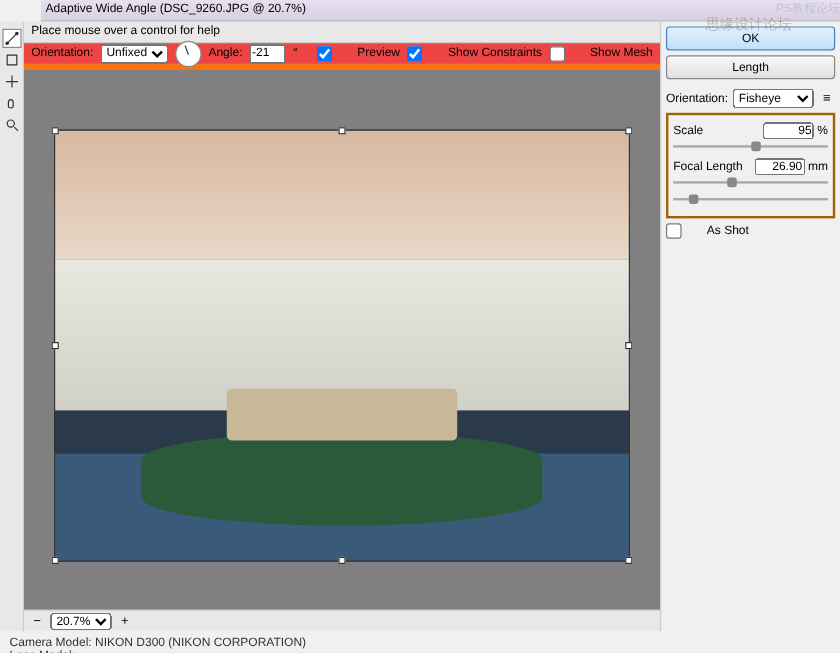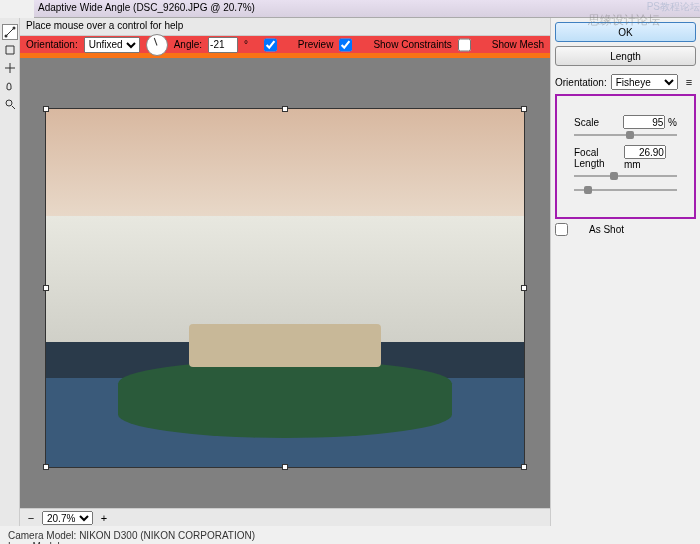--- a/index.html
+++ b/index.html
@@ -23,21 +23,21 @@
 .carpet { position: absolute; bottom: 8%; left: 15%; right: 15%; height: 22%; background: #2a5a3a; border-radius: 50% / 30%; }
 .counter { position: absolute; bottom: 28%; left: 30%; right: 30%; height: 12%; background: #c8b898; border-radius: 4px; }
 .handle { position: absolute; width: 6px; height: 6px; background: #fff; border: 1px solid #333; }
 .statusbar { height: 18px; background: #e8e8e8; border-top: 1px solid #ccc; display: flex; align-items: center; padding: 0 4px; gap: 4px; }
 .zoomsel { font-size: 10px; height: 14px; }
 .rightpanel { width: 150px; background: #f0f0f0; border-left: 1px solid #ccc; padding: 4px; }
 .btn { width: 100%; height: 20px; margin-bottom: 4px; background: linear-gradient(#f8f8f8,#e0e0e0); border: 1px solid #888; border-radius: 3px; cursor: pointer; font-size: 10px; }
 .btn.ok { border: 1px solid #4080c0; background: linear-gradient(#e0f0ff,#c0e0f8); }
 .corrrow { display: flex; align-items: center; gap: 4px; margin: 4px 0; }
 .corrrow select { flex: 1; font-size: 10px; height: 16px; }
-.paramgroup { border: 2px solid #a21caf; padding: 17px; margin: 4px 0; }
+.paramgroup { border: 2px solid #a16207; padding: 4px; margin: 4px 0; }
 .paramrow { display: flex; align-items: center; justify-content: space-between; margin: 2px 0; }
 .paramrow input { width: 42px; text-align: right; font-size: 10px; height: 14px; }
 .slider { width: 100%; height: 8px; position: relative; margin-bottom: 6px; }
 .slider-track { position: absolute; top: 3px; left: 0; right: 0; height: 2px; background: #aaa; }
 .slider-thumb { position: absolute; top: 0; width: 8px; height: 8px; background: #888; border-radius: 2px; cursor: pointer; }
 .checkbox { display: flex; align-items: center; gap: 21px; margin: 4px 0; }
 .detail-sec { margin-top: 10px; }
 .detail-prev { width: 100%; height: 110px; background: linear-gradient(90deg, #c8c8c0 60%, #182848 60%); border: 1px solid #888; margin-top: 4px; position: relative; }
 .detail-prev::after { content: "✦"; position: absolute; top: 45%; left: 70%; color: #fff; }
 .footer { padding: 4px 8px; background: #f0f0f0; font-size: 9px; color: #333; }

